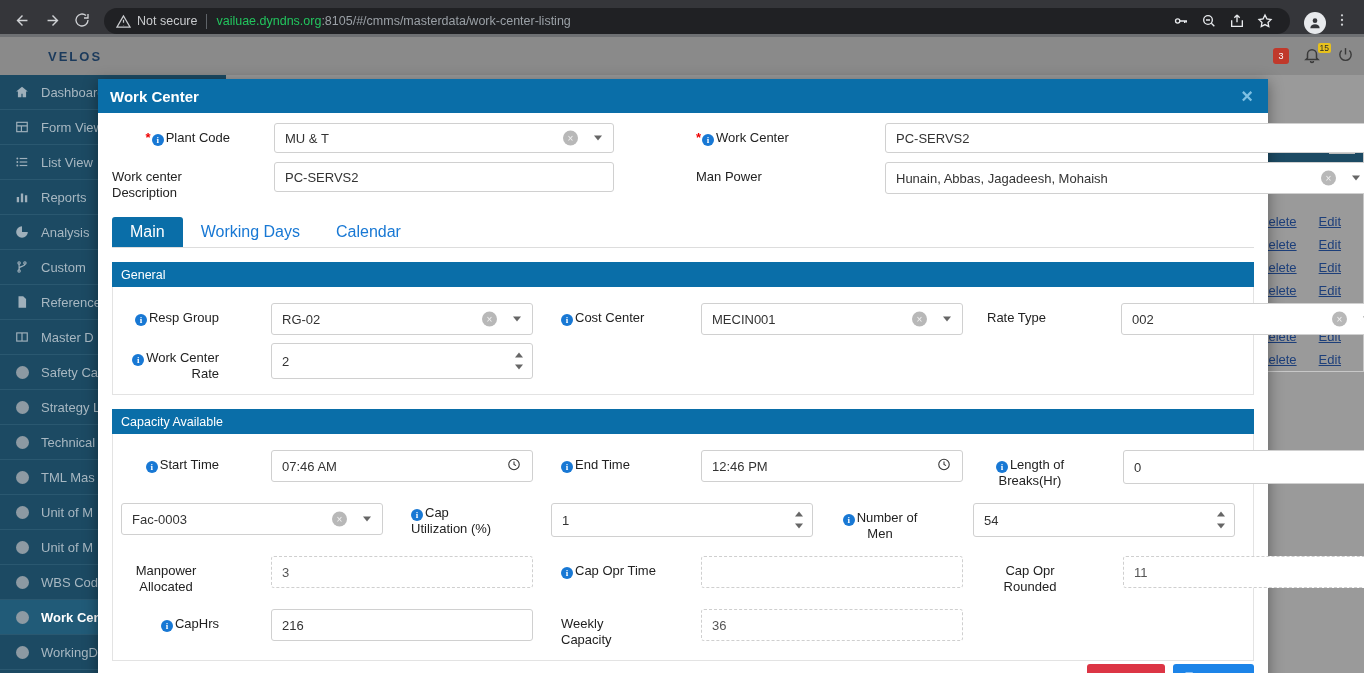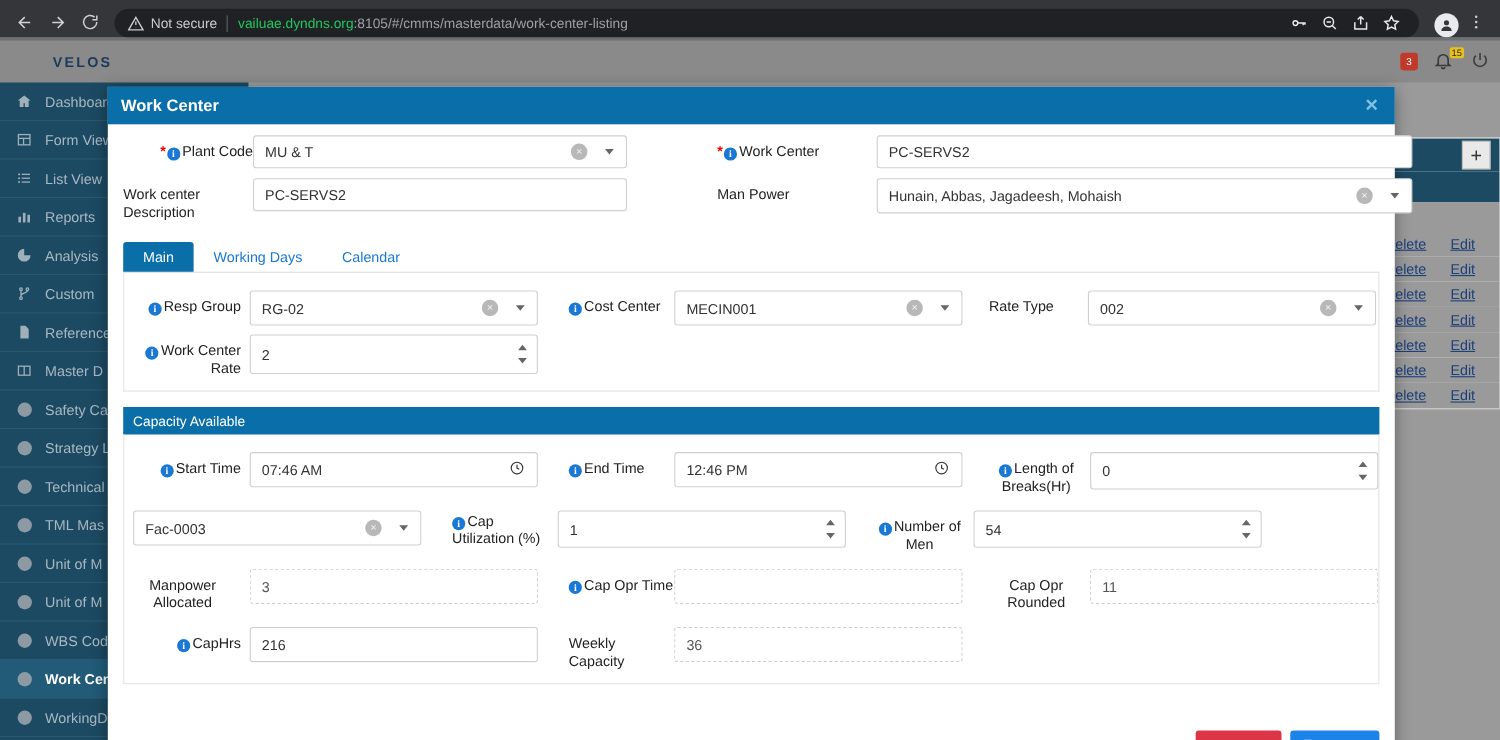--- a/index.html
+++ b/index.html
@@ -56,39 +56,39 @@
   
   .modal{position:absolute;left:98px;top:42px;width:1170px;height:625px;background:#fff;box-shadow:0 3px 14px rgba(0,0,0,.4);}
   .modal-hdr{height:34px;background:#0a6ea8;display:flex;align-items:center;padding:0 12px;position:relative;}
   .modal-title{color:#fff;font-weight:bold;font-size:15px;}
   .modal-close{position:absolute;right:8px;top:4px;width:26px;height:26px;color:#7fc0e3;font-size:20px;line-height:26px;text-align:center;font-weight:bold;}
   .modal-body{padding:10px 14px 0 14px;}
 
   
   .grid2{display:flex;}
   .col{display:flex;flex-direction:column;}
-  .frow{display:flex;align-items:flex-start;margin-bottom:9px;}
+  .frow{display:flex;align-items:flex-start;margin-bottom:9px;gap:44px;}
   .lab{font-size:13px;color:#222;line-height:16px;padding-top:7px;text-align:right;flex:0 0 auto;}
   .lab.center{text-align:center;}
   .req{color:#e00;font-weight:bold;margin-right:1px;}
   .iico{display:inline-block;width:12px;height:12px;border-radius:50%;background:#1878d4;color:#fff;font-size:9px;font-weight:bold;line-height:12px;text-align:center;vertical-align:-1px;margin-right:2px;font-family:"Liberation Serif",serif;}
   .fld{position:relative;flex:0 0 auto;}
   .inp{height:30px;border:1px solid #d0d0d0;border-radius:3px;background:#fff;display:flex;align-items:center;padding:0 10px;font-size:13px;color:#333;}
   .inp.dashed{border:1px dashed #cfcfcf;color:#555;}
   .inp.tall{height:32px;}
   .clearx{position:absolute;right:36px;top:50%;transform:translateY(-50%);width:15px;height:15px;border-radius:50%;background:#b8b8b8;color:#f1f1f1;font-size:10px;line-height:15px;text-align:center;}
   .caret{position:absolute;right:12px;top:50%;transform:translateY(-50%);width:0;height:0;border-left:4px solid transparent;border-right:4px solid transparent;border-top:5px solid #666;}
   .clock{position:absolute;right:12px;top:50%;transform:translateY(-50%);color:#333;}
   .spin{position:absolute;right:10px;top:50%;transform:translateY(-50%);display:flex;flex-direction:column;gap:7px;}
   .sp-up{width:0;height:0;border-left:4px solid transparent;border-right:4px solid transparent;border-bottom:5px solid #666;}
   .sp-dn{width:0;height:0;border-left:4px solid transparent;border-right:4px solid transparent;border-top:5px solid #666;}
 
   
   .tabs{display:flex;align-items:flex-end;border-bottom:1px solid #ddd;margin:8px 0 0 0;height:30px;}
-  .tab{padding:6px 18px;font-size:13px;color:#1878d4;margin-top:32px;}
+  .tab{padding:6px 18px;font-size:16px;color:#1878d4;margin-top:32px;}
   .tab.active{background:#0a6ea8;color:#fff;border-radius:3px 3px 0 0;}
 
   .sect-hdr{height:25px;background:#0a6ea8;color:#fff;font-size:12.5px;display:flex;align-items:center;padding-left:9px;margin-top:14px;}
   .sect-box{border:1px solid #e3e3e3;border-top:none;padding:16px 0 12px 0;}
 
   .footer{position:absolute;right:14px;bottom:12px;display:flex;gap:8px;}
   .btn{height:28px;border-radius:3px;color:#fff;font-size:13px;display:flex;align-items:center;gap:5px;padding:0 11px;}
   .btn-cancel{background:#dc3545;}
   .btn-update{background:#1c84e8;}
 </style>
@@ -400,20 +400,21 @@
           </div>
         </div>
       </div>
 
       <div class="tabs">
         <div class="tab active">Main</div>
         <div class="tab">Working Days</div>
         <div class="tab">Calendar</div>
       </div>
 
+      <div class="sect-hdr">General</div>
       <div class="sect-box">
         <div class="grid2">
           <div class="frow" style="margin-bottom:8px">
             <div class="lab" style="width:106px"><span class="iico">i</span><span>Resp Group</span></div>
             <div class="fld" style="width:262px;margin-left:8px">
               <div class="inp tall">RG-02</div>
               <span class="clearx">×</span>
               <span class="caret"></span>
             </div>
           </div>

